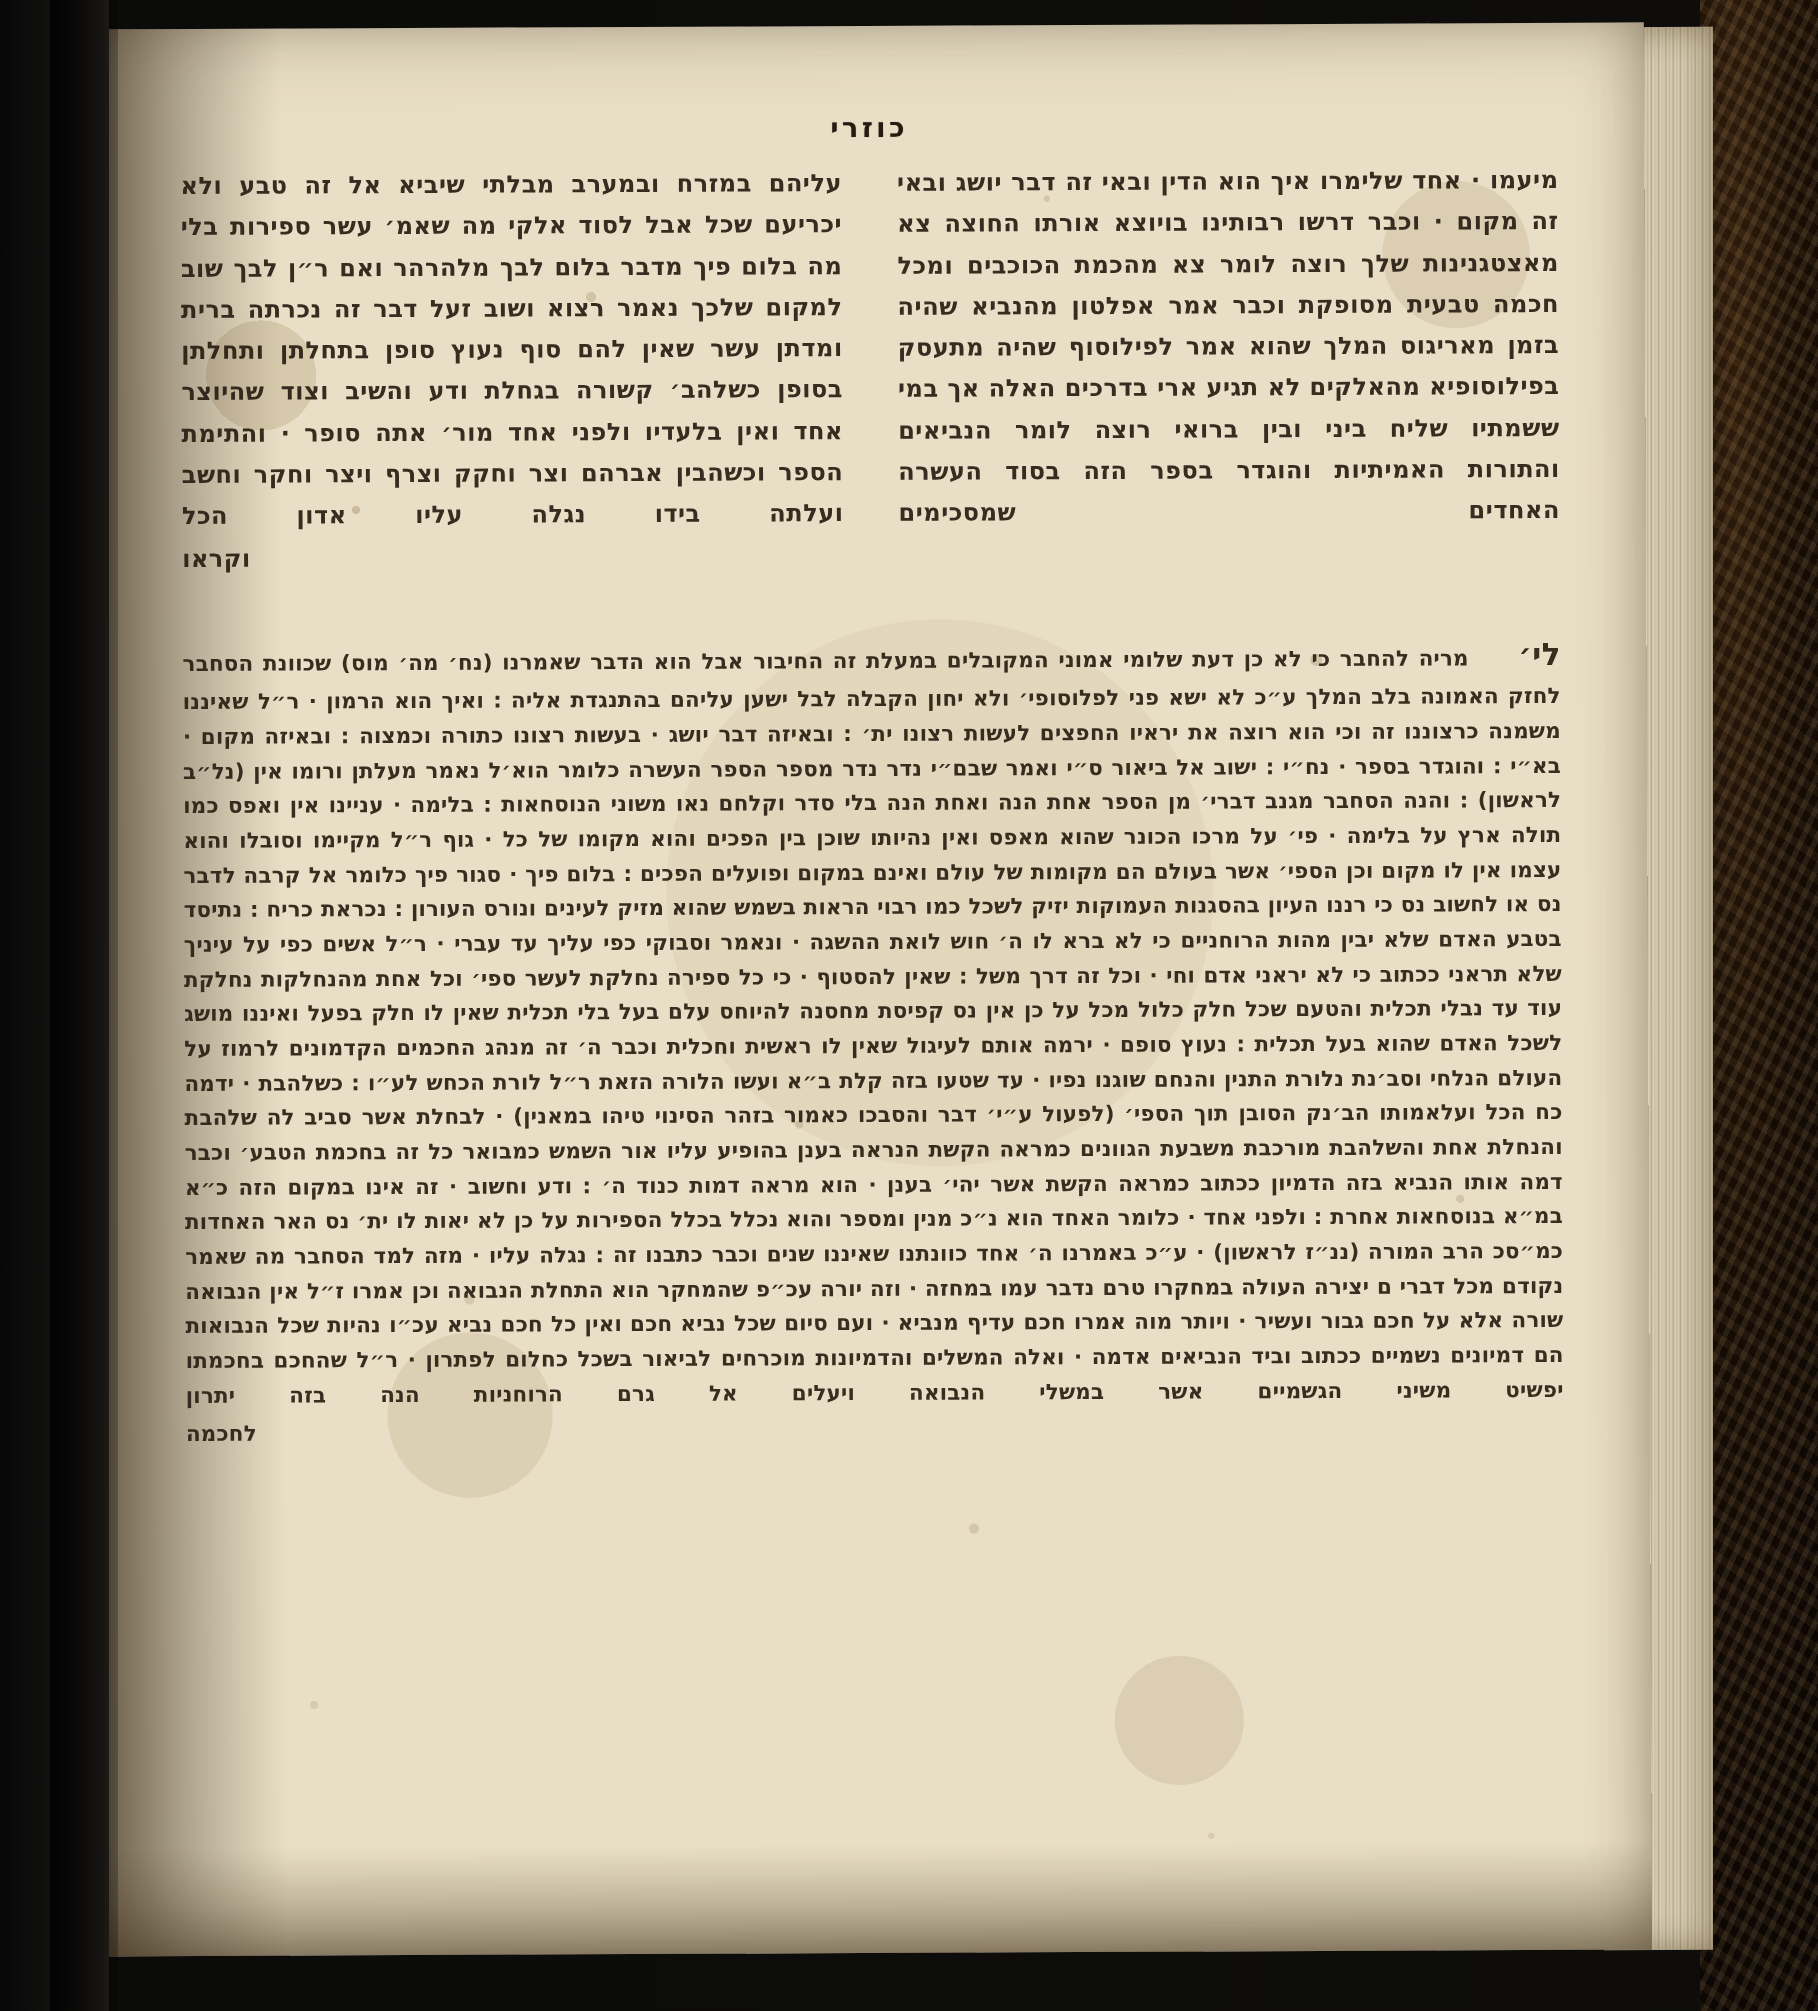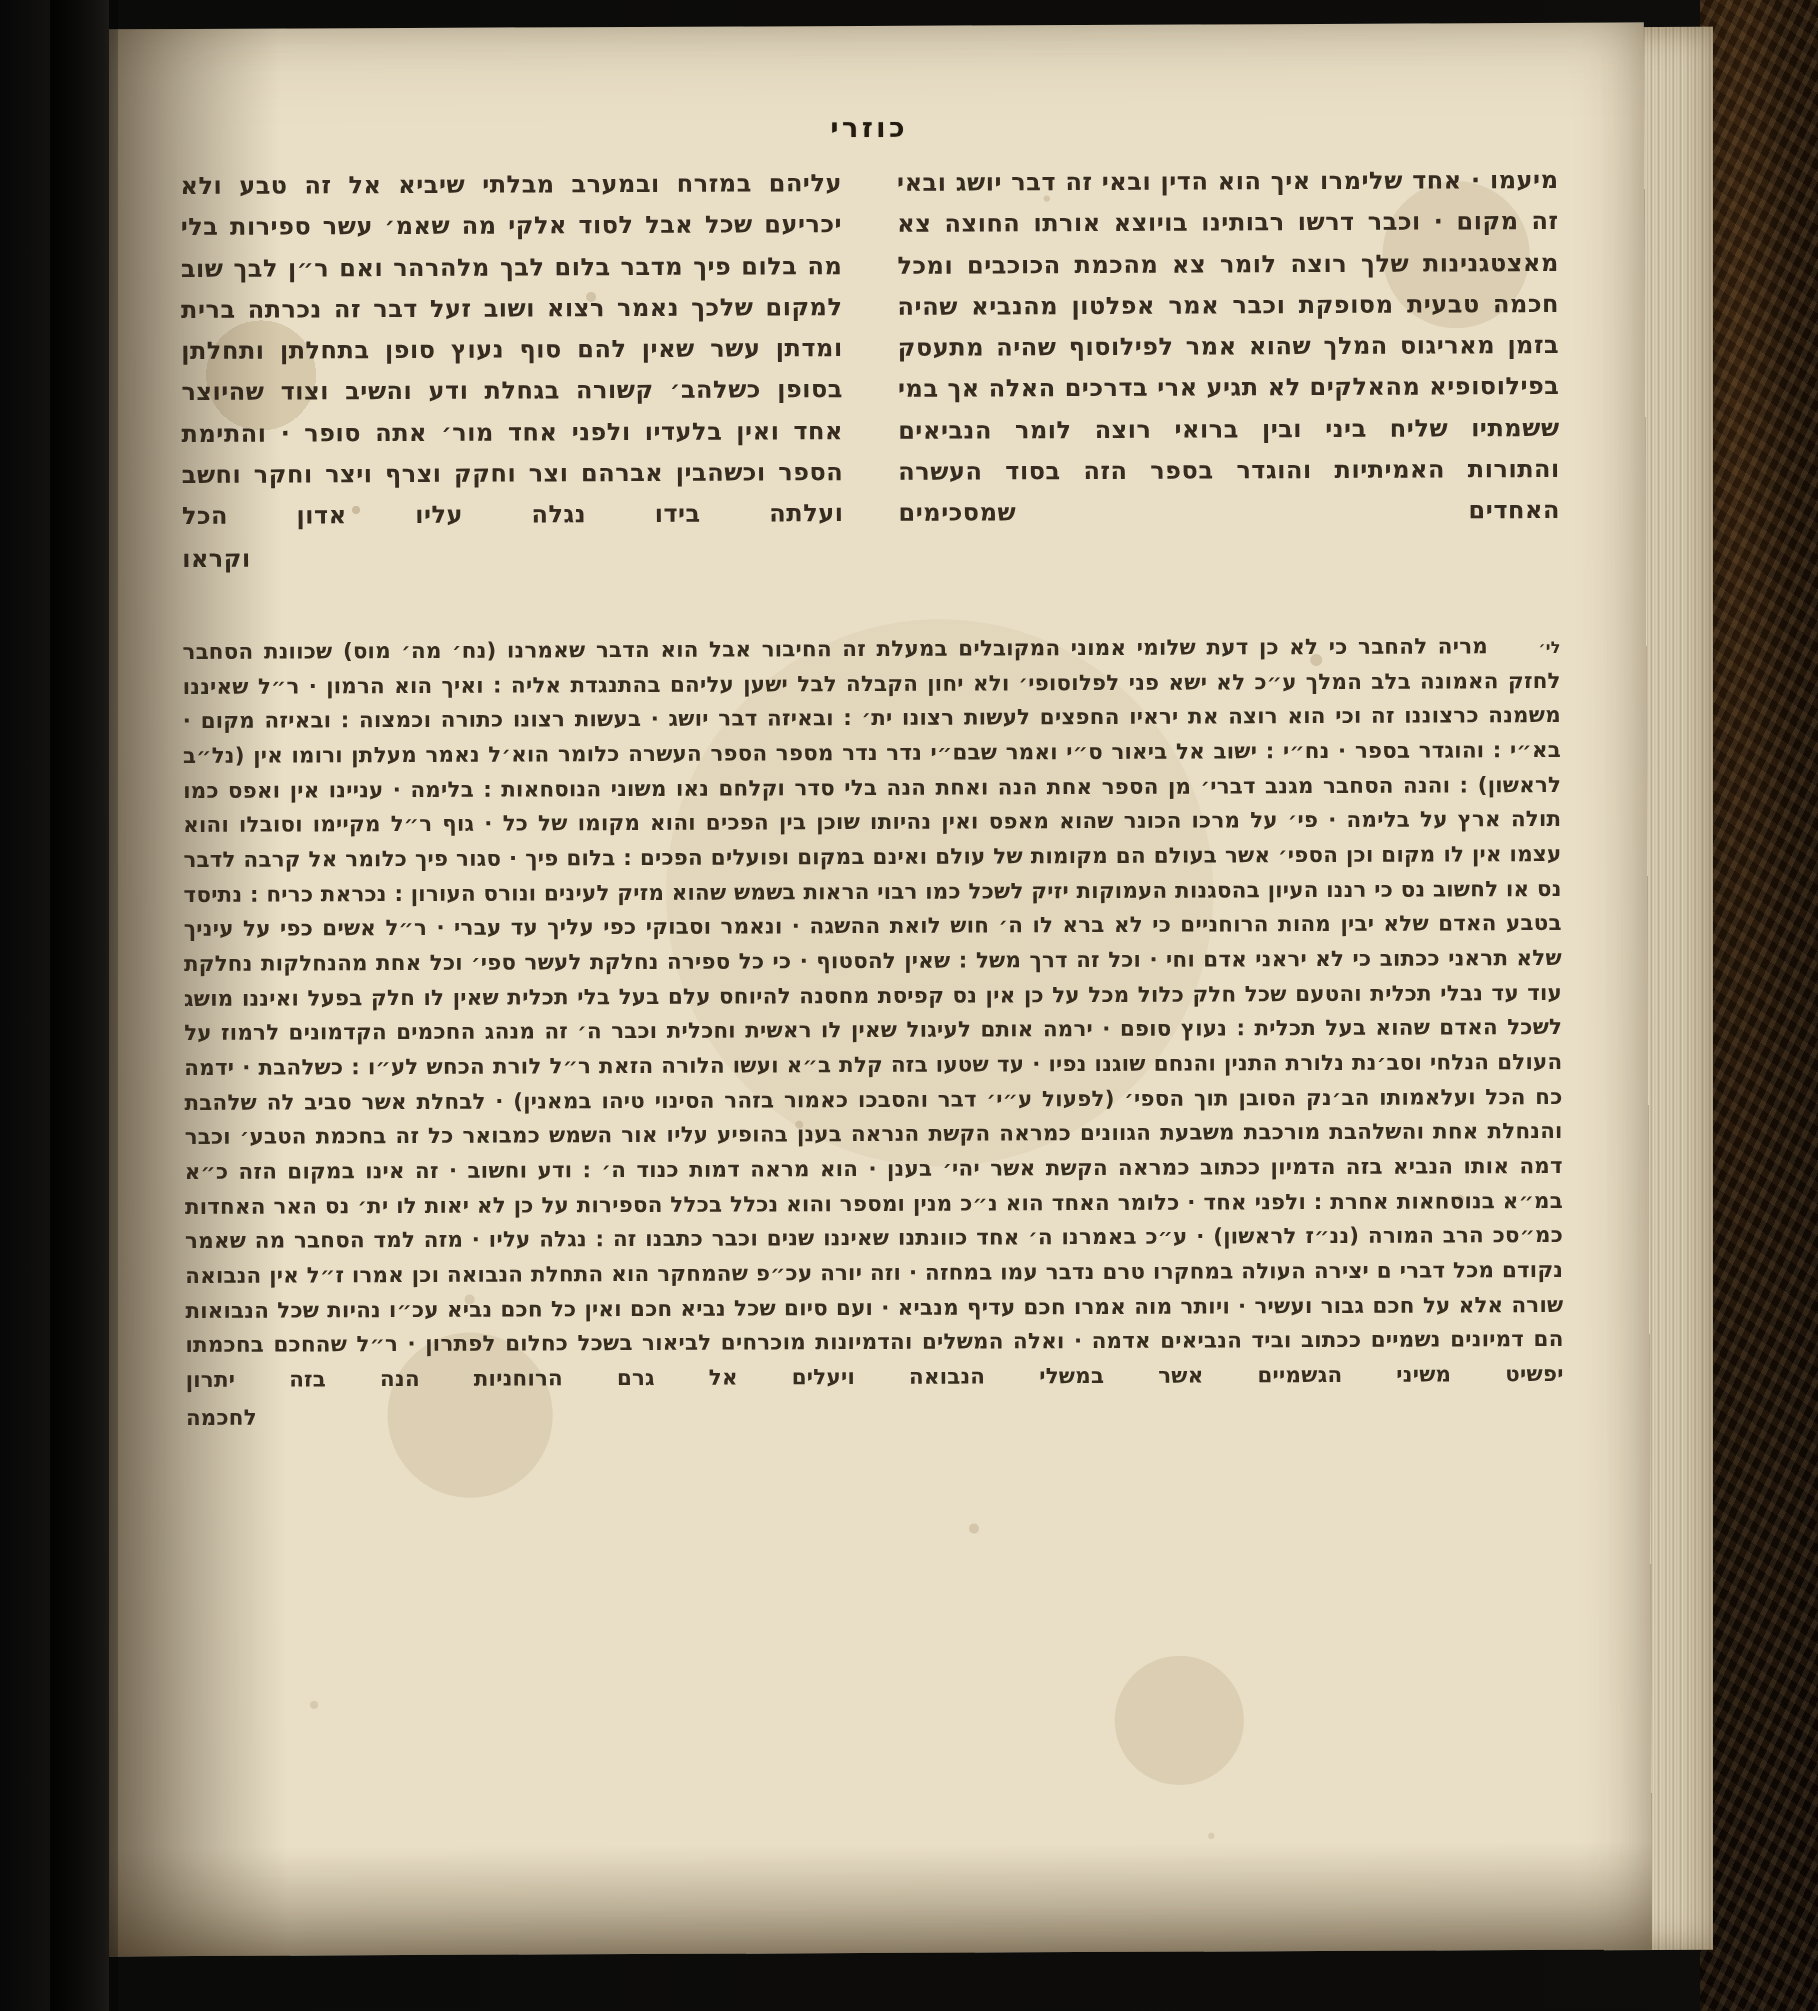--- a/index.html
+++ b/index.html
@@ -161,21 +161,21 @@
     font-size: 21.4px;
     line-height: 1.62;
     text-align: justify;
     text-align-last: justify;
     color: #2d2316;
     letter-spacing: 0.2px;
     font-weight: 600;
   }
   .commentary .opening {
     font-weight: 800;
-    font-size: 16px;
+    font-size: 31px;
     margin-left: 40px;
   }
   .commentary .catchword {
     display: block;
     text-align: left;
     text-align-last: left;
     margin-top: 3.6px;
     font-weight: 700;
   }
 

